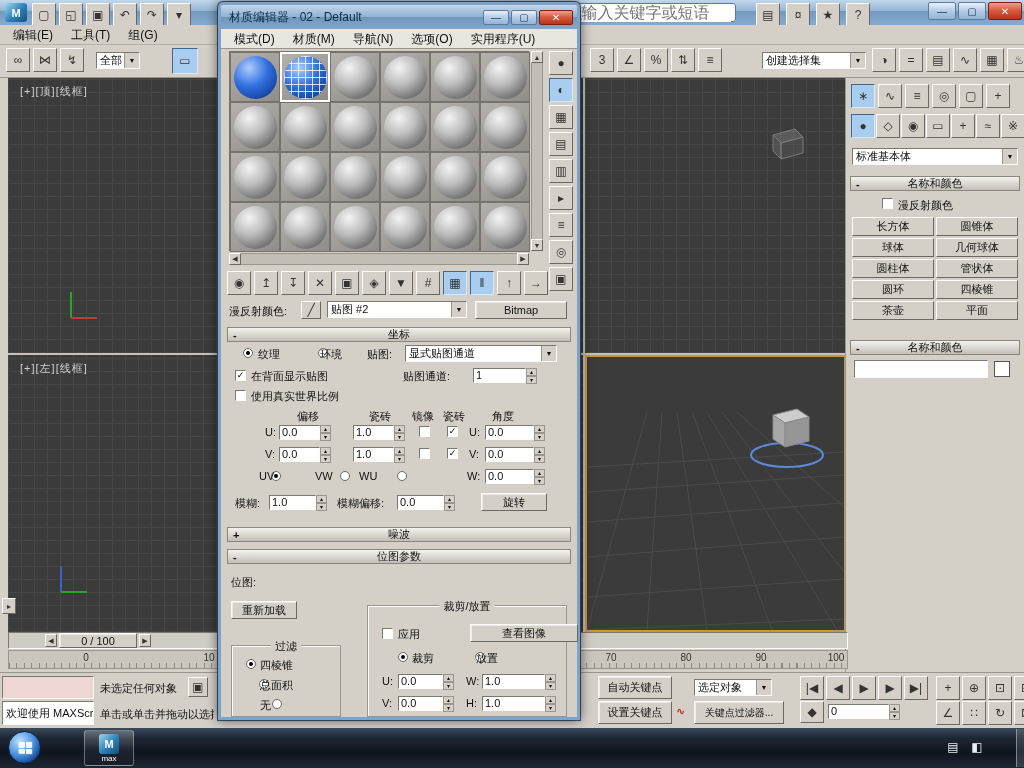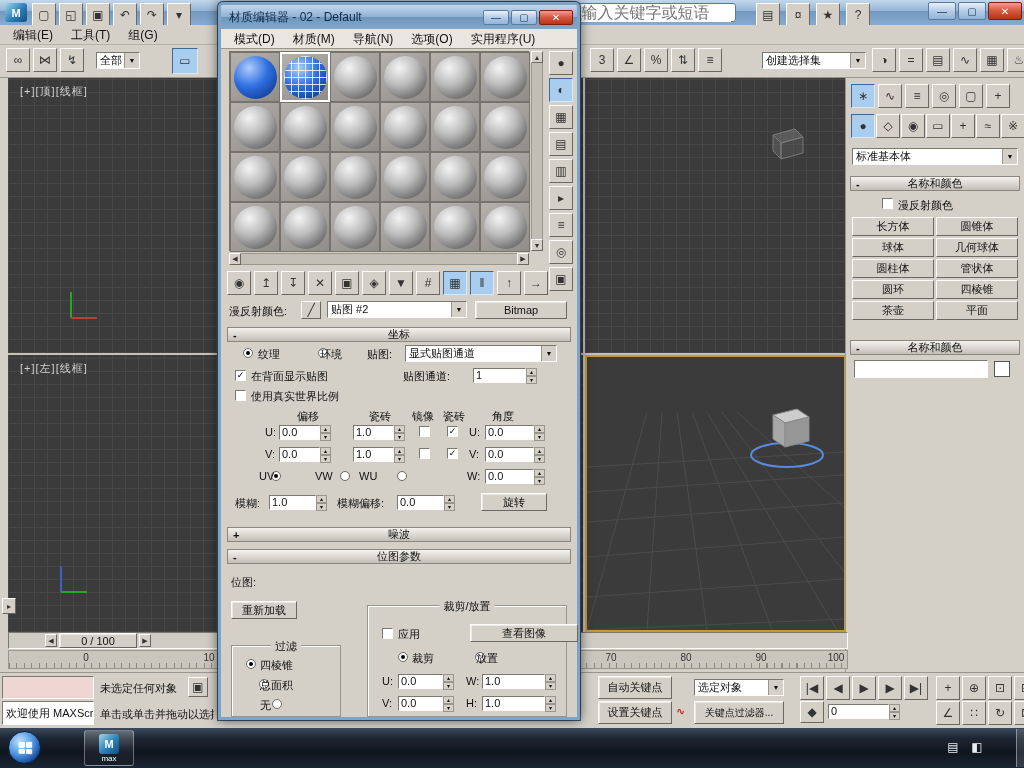--- a/index.html
+++ b/index.html
@@ -272,21 +272,21 @@
     <span class="lbl" style="left:100px;top:8px;width:110px;overflow:hidden;white-space:nowrap;display:inline-block">未选定任何对象</span>
     <div class="ticon abs" style="left:188px;top:4px;width:20px;height:20px">▣</div>
     <span class="lbl" style="left:100px;top:34px;width:114px;overflow:hidden;white-space:nowrap;display:inline-block">单击或单击并拖动以选择对象</span>
 
     <div class="btn3d abs" style="left:598px;top:3px;width:74px;height:23px;display:flex;align-items:center;justify-content:center">
         <span>自动关键点</span>
       </div>
     <div class="btn3d abs" style="left:598px;top:28px;width:74px;height:23px;display:flex;align-items:center;justify-content:center">
         <span>设置关键点</span>
       </div>
-    <div class="dd abs" style="left:694px;top:6px;width:90px">
+    <div class="dd abs" style="left:694px;top:6px;width:78px">
       <span class="t">选定对象</span>
         <span class="a">▼</span>
     </div>
     <div class="abs" style="left:676px;top:32px;width:16px;height:16px;color:#c22;font-weight:bold">∿</div>
     <div class="btn3d abs" style="left:694px;top:28px;width:90px;height:23px;display:flex;align-items:center;justify-content:center;font-size:10px">
         <span>关键点过滤器...</span>
       </div>
     <div id="playback" class="abs" style="left:800px;top:3px;display:flex;gap:2px">
         <div class="ticon">|◀</div>
         <div class="ticon">◀</div>

